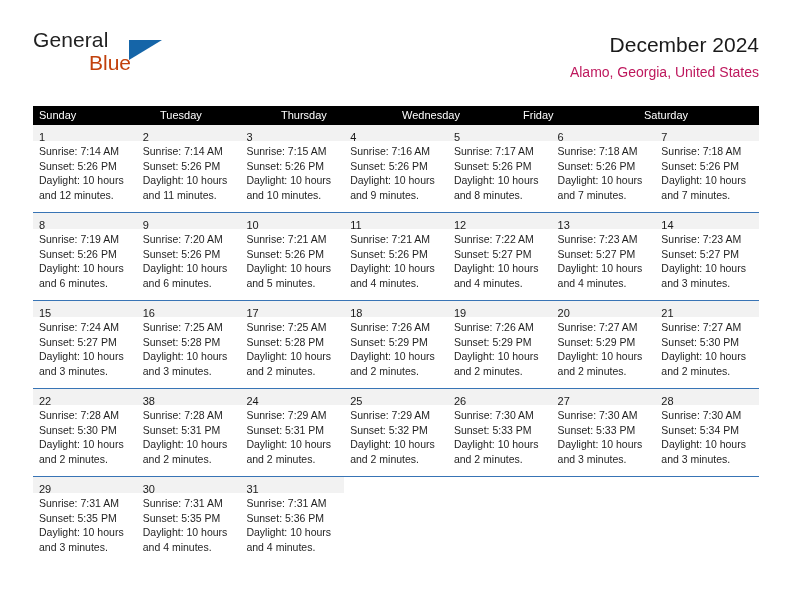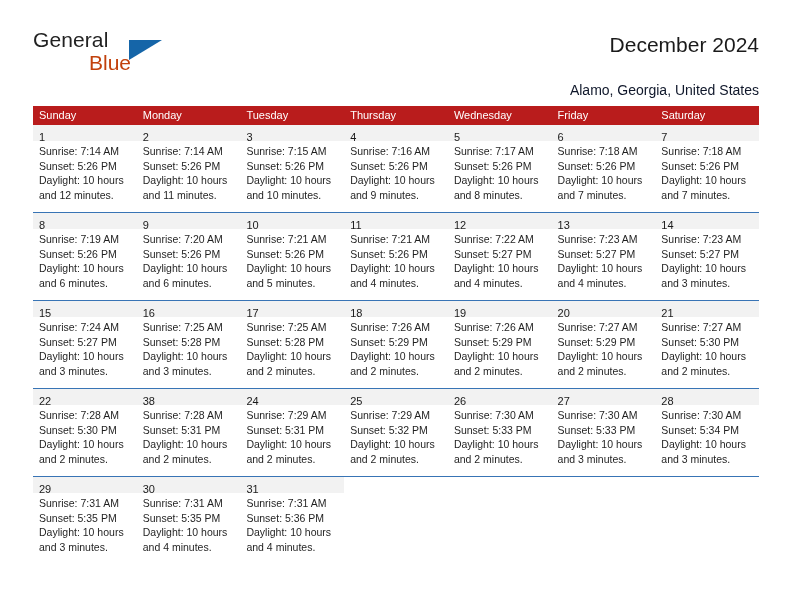--- a/index.html
+++ b/index.html
@@ -71,37 +71,37 @@
   }
   .cal-title {
     font-size: 21px;
     color: #1a1a1a;
     line-height: 34px;
     white-space: nowrap;
     font-weight: normal;
   }
   .cal-subtitle {
     font-size: 14px;
-    color: #0f172a;
+    color: #be185d;
     line-height: 20px;
-    margin-top: 18px;
+    margin-top: 0;
     white-space: nowrap;
   }
 
   
   .calendar {
     position: absolute;
     left: 33px;
     top: 106px;
     width: 726px;
   }
   .weekday-row {
     display: flex;
     width: 726px;
-    background: #b91c1c;
+    background: #000000;
     height: 19px;
   }
   .weekday {
     flex: 1 1 0;
     color: #ffffff;
     font-size: 11px;
     line-height: 19px;
     padding-left: 6px;
     box-sizing: border-box;
     white-space: nowrap;
@@ -168,21 +168,20 @@
       <div class="cal-title">December 2024</div>
       <div class="cal-subtitle">Alamo, Georgia, United States</div>
     </div>
 
   </div>
 
   <div class="calendar">
 
     <div class="weekday-row">
       <div class="weekday">Sunday</div>
-      <div class="weekday">Monday</div>
       <div class="weekday">Tuesday</div>
       <div class="weekday">Thursday</div>
       <div class="weekday">Wednesday</div>
       <div class="weekday">Friday</div>
       <div class="weekday">Saturday</div>
     </div>
 
     <div class="week-row first">
       <div class="day-cell">
         <div class="day-num-strip"><span class="day-num">1</span></div>

